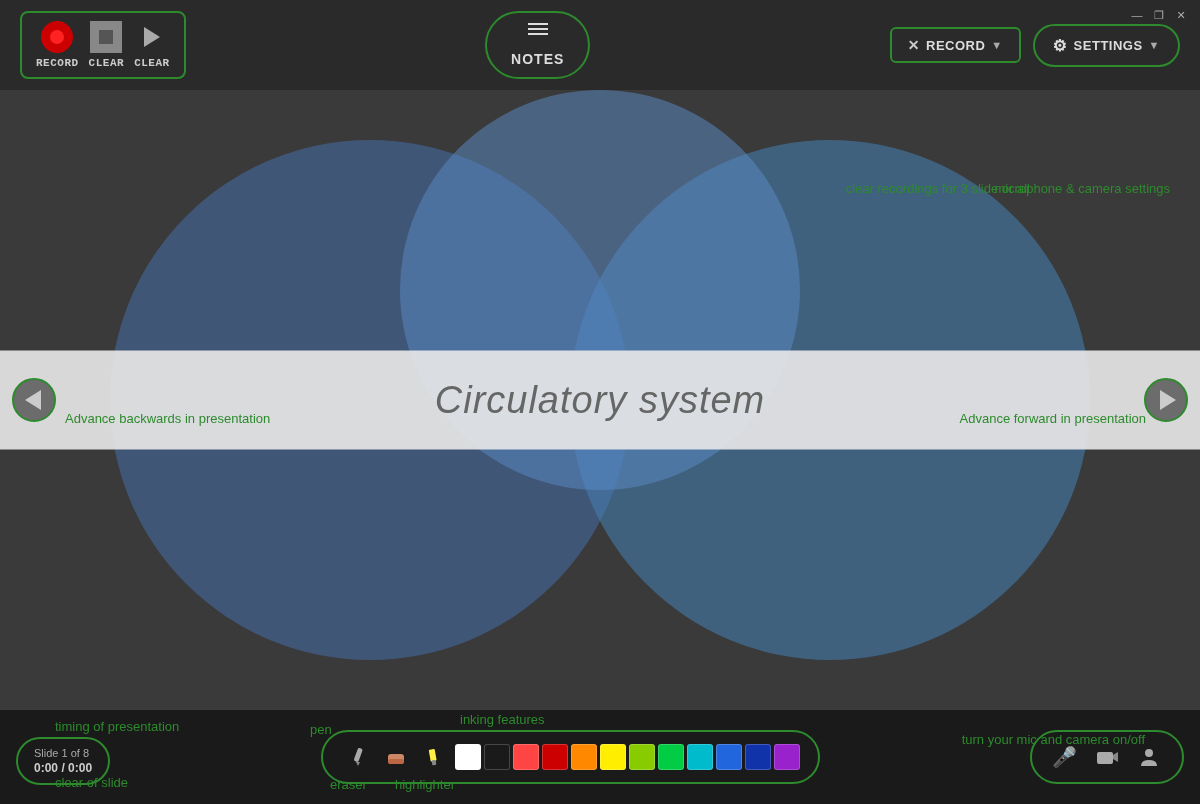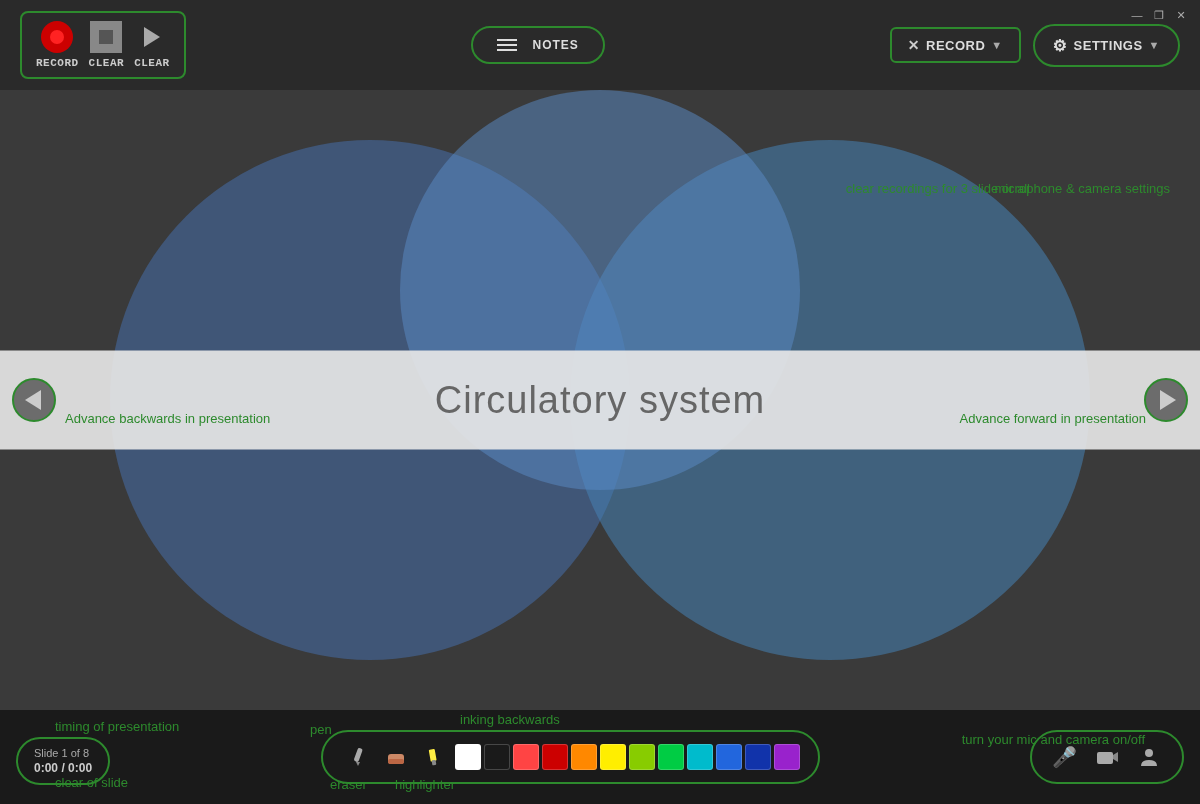--- a/index.html
+++ b/index.html
@@ -87,23 +87,24 @@
     .notes-btn {
       display: flex;
       align-items: center;
       gap: 16px;
       background: none;
       border: 2px solid #2d8a2d;
       border-radius: 50px;
       padding: 10px 24px;
       cursor: pointer;
       color: #ddd;
-      font-size: 12px;
+      font-size: 14px;
       font-weight: bold;
       letter-spacing: 1px;
+      flex-direction: column;
     }
 
     .notes-icon {
       display: flex;
       flex-direction: column;
       gap: 3px;
     }
 
     .notes-icon span {
       display: block;
@@ -190,20 +191,21 @@
     
     .slide-title-banner {
       position: absolute;
       top: 50%;
       transform: translateY(-50%);
       left: 0;
       width: 100%;
       background: rgba(230, 230, 230, 0.92);
       padding: 28px 16px;
       text-align: center;
+      font-style: italic;
     }
 
     .slide-title-text {
       font-size: 38px;
       color: #666;
       font-weight: 300;
       letter-spacing: 1px;
     }
 
     
@@ -483,21 +485,21 @@
         <div class="color-swatch" style="background: rgb(153, 34, 204);"></div>
       </div>
   </div>
 
   <div style="position:absolute;bottom:68px;left:55px;" class="annotation">timing of
 presentation</div>
   <div style="position:absolute;bottom:12px;left:55px;" class="annotation">clear of slide</div>
   <div style="position:absolute;bottom:65px;left:310px;" class="annotation">pen</div>
   <div style="position:absolute;bottom:10px;left:330px;" class="annotation">eraser</div>
   <div style="position:absolute;bottom:10px;left:395px;" class="annotation">highlighter</div>
-  <div style="position:absolute;bottom:75px;left:460px;" class="annotation">inking backwards</div>
+  <div style="position:absolute;bottom:75px;left:460px;" class="annotation">inking features</div>
 
   <div class="media-controls">
     <button class="media-btn">
       <span style="font-size:20px;color:#ccc;">🎤</span>
     </button>
     <button class="media-btn">
       <svg width="24" height="24" viewBox="0 0 24 24">
         <rect x="2" y="7" width="16" height="12" rx="2" fill="#aaa"></rect>
         <polygon points="18,10 23,7 23,17 18,14" fill="#888"></polygon>
       </svg>

